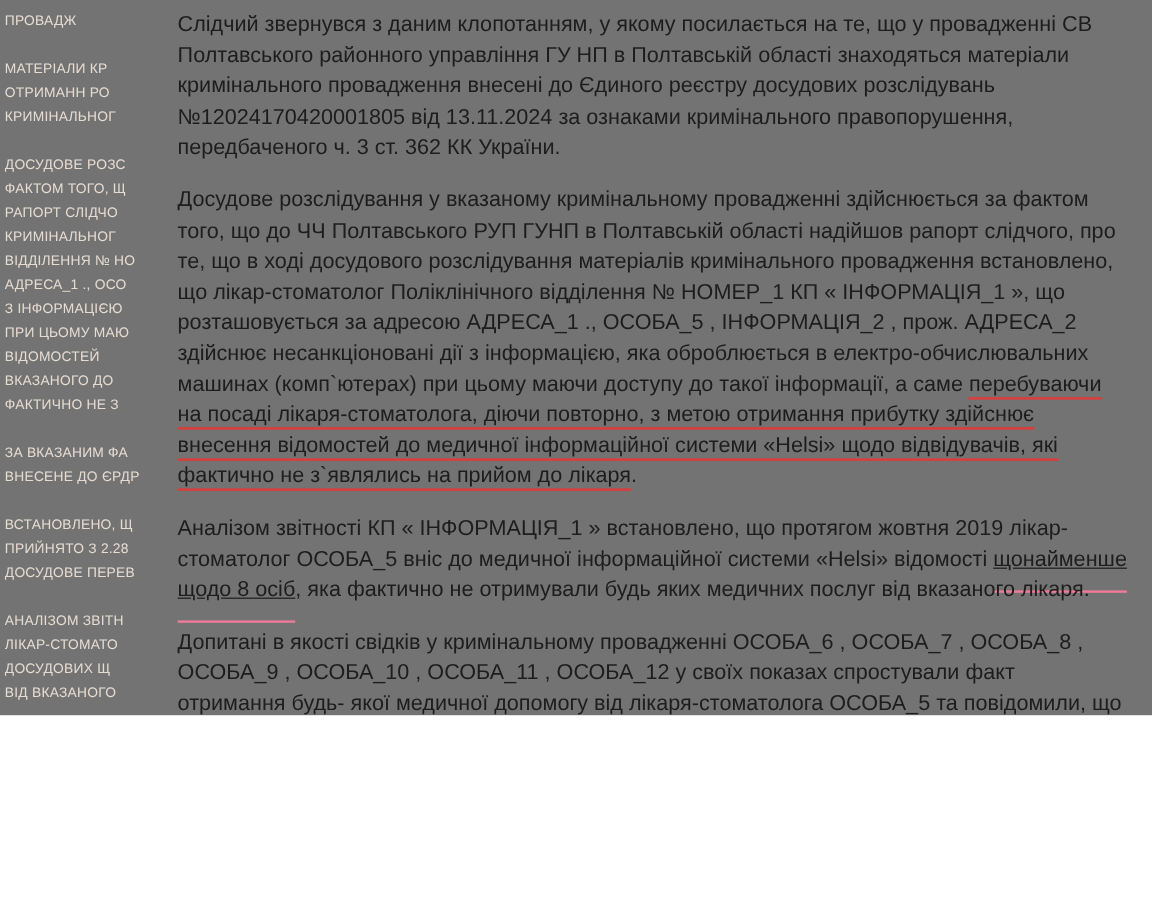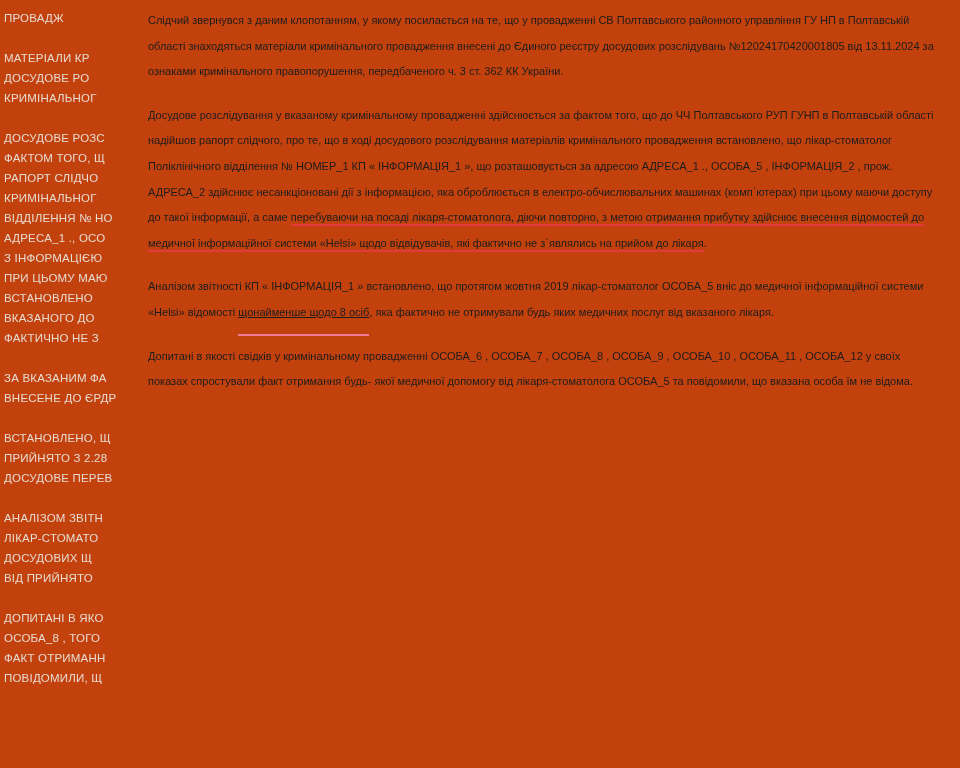--- a/index.html
+++ b/index.html
@@ -9,22 +9,22 @@
     width: 960px;
     height: 768px;
     overflow: hidden;
     background: #ffffff;
     font-family: "Liberation Sans", sans-serif;
   }
 
   #page {
     position: relative;
     width: 960px;
-    height: 768px;
-    background: #c2410c;
+    height: 596px;
+    background: #737373;
     overflow: hidden;
   }
 
   
   #ghost-column {
     position: absolute;
     left: 0;
     top: 0;
     width: 140px;
     height: 768px;
@@ -41,21 +41,21 @@
   #ghost-column .gline.sp { color: transparent; }
 
   #doc {
     position: absolute;
     left: 140px;
     top: 0;
     width: 820px;
     height: 768px;
     padding: 8px 20px 0 8px;
     color: #1d1d1d;
-    font-size: 11px;
+    font-size: 18px;
     line-height: 25.6px;
     text-align: left;
   }
 
   #doc p {
     margin: 0 0 18px 0;
   }
 
   .hl-red {
     border-bottom: 2.5px solid #e03a3a;
@@ -73,46 +73,46 @@
 </style>
 </head>
 <body>
 
 <div id="page">
 
   <div id="ghost-column">
       <div class="gline">ПРОВАДЖ</div>
       <div class="gline sp">&nbsp;</div>
       <div class="gline">МАТЕРІАЛИ КР</div>
-      <div class="gline">ДОСУДОВЕ РО</div>
+      <div class="gline">ОТРИМАНН РО</div>
       <div class="gline">КРИМІНАЛЬНОГ</div>
       <div class="gline sp">&nbsp;</div>
       <div class="gline">ДОСУДОВЕ РОЗС</div>
       <div class="gline">ФАКТОМ ТОГО, Щ</div>
       <div class="gline">РАПОРТ СЛІДЧО</div>
       <div class="gline">КРИМІНАЛЬНОГ</div>
       <div class="gline">ВІДДІЛЕННЯ № НО</div>
       <div class="gline">АДРЕСА_1 ., ОСО</div>
       <div class="gline">З ІНФОРМАЦІЄЮ</div>
       <div class="gline">ПРИ ЦЬОМУ МАЮ</div>
-      <div class="gline">ВСТАНОВЛЕНО</div>
+      <div class="gline">ВІДОМОСТЕЙ</div>
       <div class="gline">ВКАЗАНОГО ДО</div>
       <div class="gline">ФАКТИЧНО НЕ З</div>
       <div class="gline sp">&nbsp;</div>
       <div class="gline">ЗА ВКАЗАНИМ ФА</div>
       <div class="gline">ВНЕСЕНЕ ДО ЄРДР</div>
       <div class="gline sp">&nbsp;</div>
       <div class="gline">ВСТАНОВЛЕНО, Щ</div>
       <div class="gline">ПРИЙНЯТО З 2.28</div>
       <div class="gline">ДОСУДОВЕ ПЕРЕВ</div>
       <div class="gline sp">&nbsp;</div>
       <div class="gline">АНАЛІЗОМ ЗВІТН</div>
       <div class="gline">ЛІКАР-СТОМАТО</div>
       <div class="gline">ДОСУДОВИХ Щ</div>
-      <div class="gline">ВІД ПРИЙНЯТО</div>
+      <div class="gline">ВІД ВКАЗАНОГО</div>
       <div class="gline sp">&nbsp;</div>
       <div class="gline">ДОПИТАНІ В ЯКО</div>
       <div class="gline">ОСОБА_8 , ТОГО</div>
       <div class="gline">ФАКТ ОТРИМАНН</div>
       <div class="gline">ПОВІДОМИЛИ, Щ</div>
     </div>
 
   <div id="doc">
       <p><span>Слідчий звернувся з даним клопотанням, у якому посилається на те, що у провадженні СВ Полтавського районного управління ГУ НП в Полтавській області знаходяться матеріали кримінального провадження внесені до Єдиного реєстру досудових розслідувань №1202417042000180</span><span>5 від 13.11.2024 за ознаками кримінального правопорушення, передбаченого ч. 3 ст. 362 КК України.</span></p>
       <p><span>Досудове розслідування у вказаному кримінальному провадженні здійснюється за фактом того, що до ЧЧ Полтавського РУП ГУНП в Полтавській області надійшов рапорт слідчого, про те, що в ході досудового розслідування матеріалів кримінального провадження встановлено, що лікар-стоматолог Поліклінічного відділення № НОМЕР_1 КП « ІНФОРМАЦІЯ_1 », що розташовується за адресою АДРЕСА_1 ., ОСОБА_5 , ІНФОРМАЦІЯ_2 , прож. АДРЕСА_2 здійснює несанкціоновані дії з інформацією, яка оброблюється в електро-обчислювальних машинах (комп`ютерах) при цьому маючи доступу до такої інформації, а саме </span><span class="hl-red">перебуваючи на посаді лікаря-стоматолога, діючи повторно, з метою отримання прибутку здійснює внесення відомостей до медичної інформаційної системи «Helsi» щодо відвідувачів, які фактично не з`являлись на прийом до лікаря</span><span>.</span></p>

